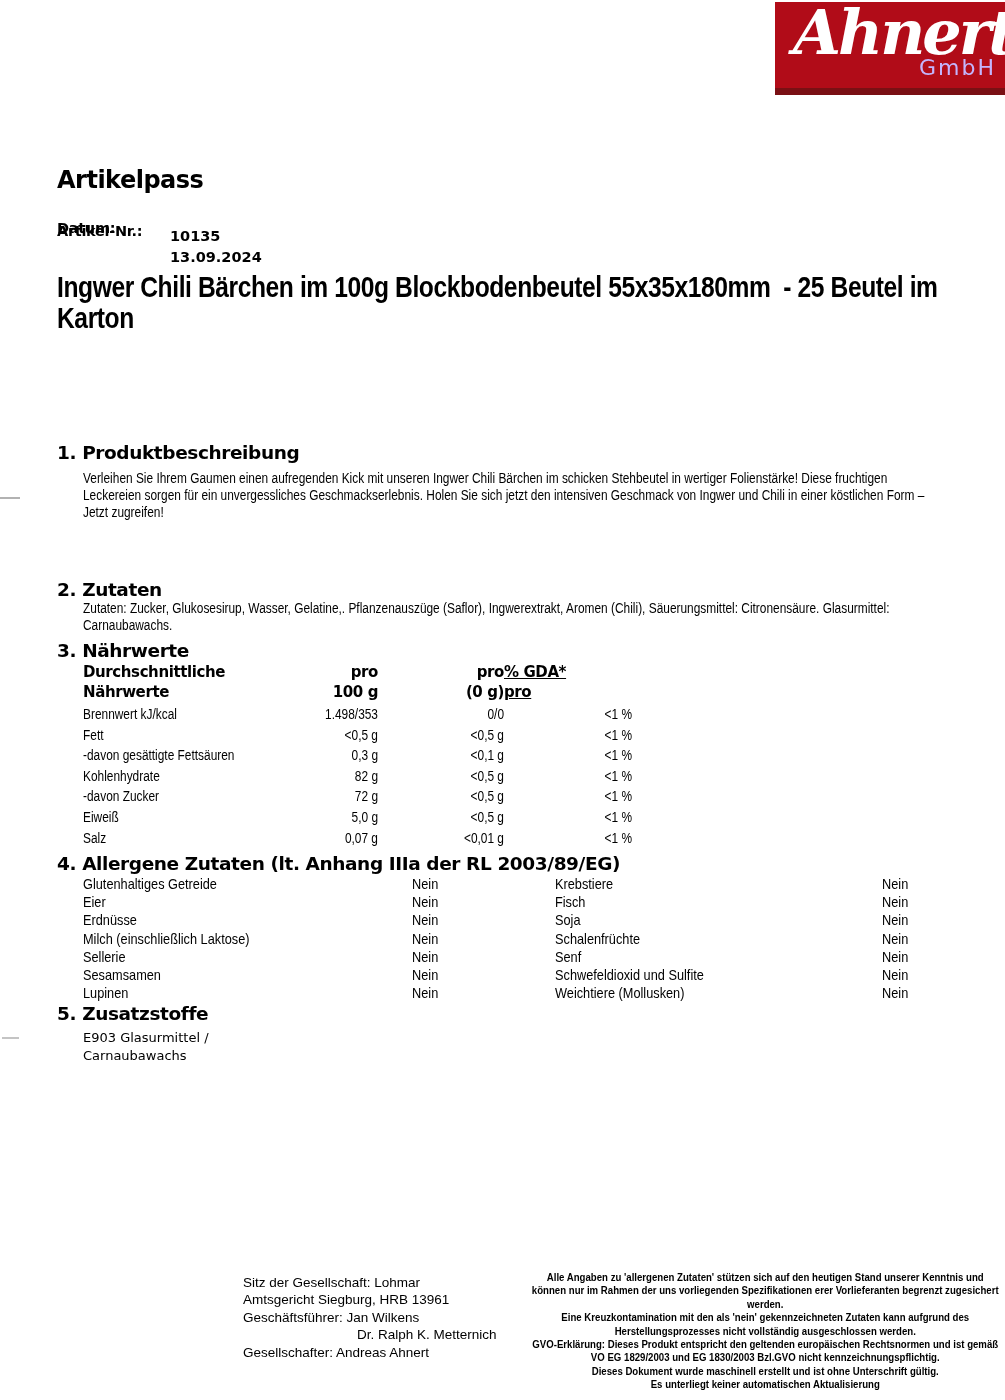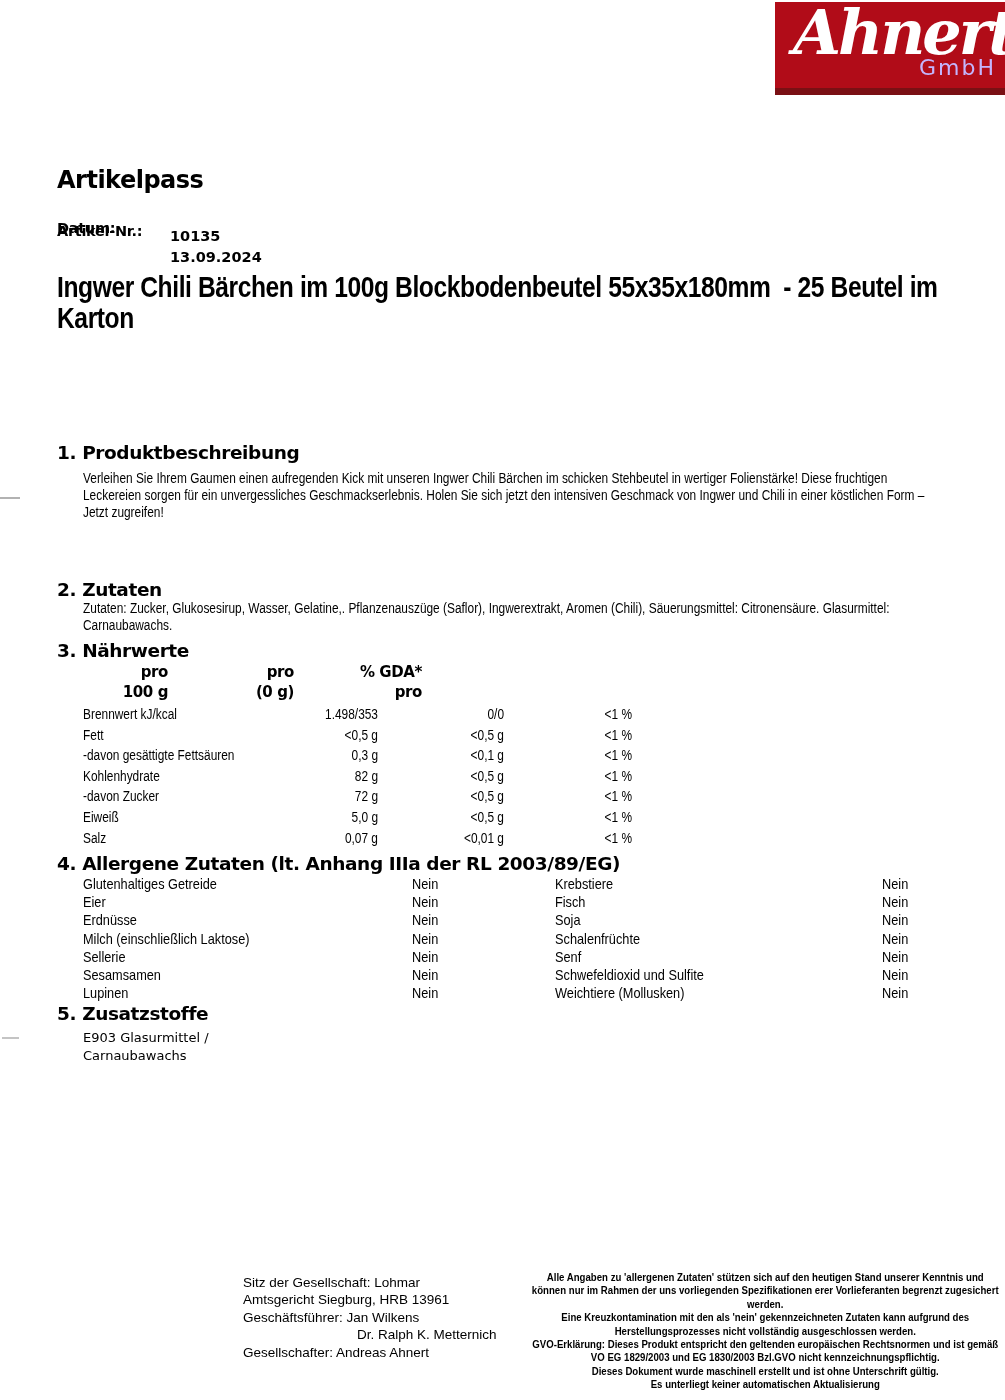--- a/index.html
+++ b/index.html
@@ -35,21 +35,21 @@
   .body-c{position:absolute;left:83px;width:1010px;font-size:14px;line-height:17px;
         transform:scaleX(0.85);transform-origin:0 0;}
 
   
   .nt-head{position:absolute;left:83px;top:662px;display:flex;
         font-family:"DejaVu Sans",sans-serif;font-weight:bold;font-size:15px;
         line-height:20px;letter-spacing:-0.4px;}
   .nt-head .c1{width:210px;text-align:left;}
   .nt-head .c2{width:85px;text-align:right;}
   .nt-head .c3{width:126px;text-align:right;}
-  .nt-head .c4{width:128px;text-align:right;}
+  .nt-head .c4{width:128px;text-align:left;text-decoration:underline;}
   .ntable{position:absolute;left:83px;top:706px;}
   .nrow{display:flex;height:20.6px;font-size:14px;}
   .nrow .nc1{width:210px;transform:scaleX(0.85);transform-origin:0 50%;white-space:nowrap;}
   .nrow .nc2{width:85px;text-align:right;transform:scaleX(0.85);transform-origin:100% 50%;white-space:nowrap;}
   .nrow .nc3{width:126px;text-align:right;transform:scaleX(0.85);transform-origin:100% 50%;white-space:nowrap;}
   .nrow .nc4{width:128px;text-align:right;transform:scaleX(0.85);transform-origin:100% 50%;white-space:nowrap;}
 
   
   .atable{position:absolute;left:83px;top:875px;}
   .arow{display:flex;height:18.2px;font-size:15px;}
@@ -98,20 +98,24 @@
 
   <div class="sec-h" style="top:442px;">1. Produktbeschreibung</div>
   <div class="body-c" style="top:470px;">Verleihen Sie Ihrem Gaumen einen aufregenden Kick mit unseren Ingwer Chili Bärchen im schicken Stehbeutel in wertiger Folienstärke! Diese fruchtigen Leckereien sorgen für ein unvergessliches Geschmackserlebnis. Holen Sie sich jetzt den intensiven Geschmack von Ingwer und Chili in einer köstlichen Form – Jetzt zugreifen!</div>
 
   <div class="sec-h" style="top:579px;">2. Zutaten</div>
   <div class="body-c" style="top:600px;">Zutaten: Zucker, Glukosesirup, Wasser, Gelatine,. Pflanzenauszüge (Saflor), Ingwerextrakt, Aromen (Chili), Säuerungsmittel: Citronensäure. Glasurmittel: Carnaubawachs.</div>
 
   <div class="sec-h" style="top:640px;">3. Nährwerte</div>
 
   <div class="nt-head">
+    <div class="c1">
+      <div>Durchschnittliche</div>
+      <div>Nährwerte</div>
+    </div>
     <div class="c2">
       <div>pro</div>
       <div>100 g</div>
     </div>
     <div class="c3">
       <div>pro</div>
       <div>(0 g)</div>
     </div>
     <div class="c4">
       <div>% GDA*</div>

